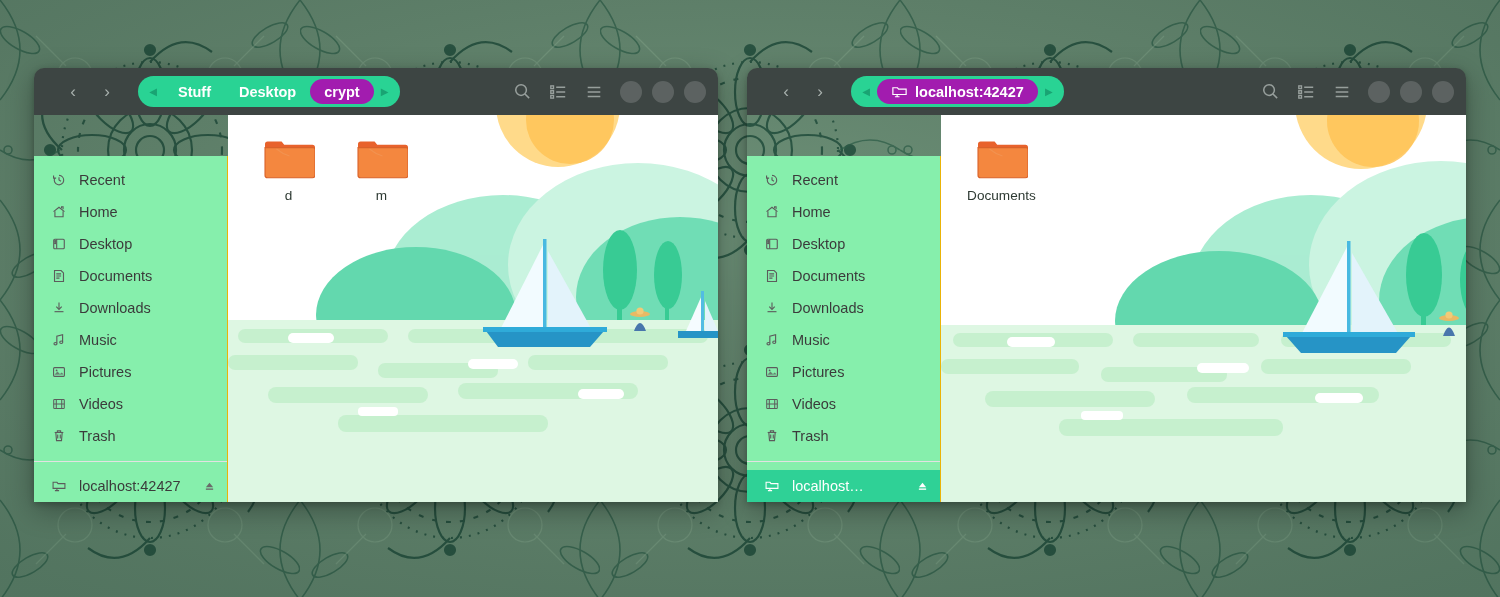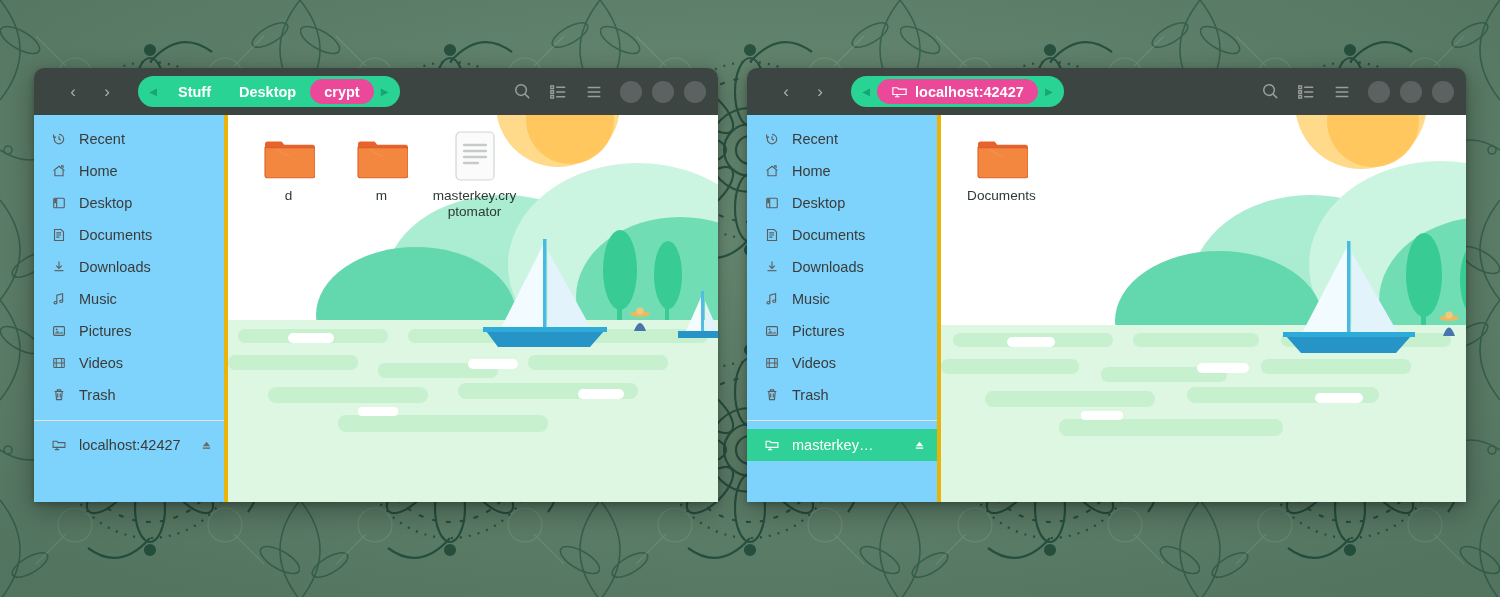--- a/index.html
+++ b/index.html
@@ -70,21 +70,21 @@
     padding: 0 14px;
     height: 25px;
     display: flex; align-items: center;
     color: #ffffff;
     font-size: 14.5px;
     font-weight: bold;
     border-radius: 13px;
     white-space: nowrap;
   }
   .crumb.active {
-    background: #ec4899;
+    background: #a21caf;
     color: #ffffff;
   }
   .crumb .netfolder { margin-right: 7px; display: inline-flex; }
 
   .tb-spacer { flex: 1; }
 
   .tb-right { display: flex; align-items: center; gap: 4px; }
   .tb-icon {
     width: 32px; height: 32px;
     display: flex; align-items: center; justify-content: center;
@@ -95,26 +95,27 @@
     border-radius: 50%;
     background: rgba(255,255,255,0.16);
     margin-left: 6px;
   }
 
   
   .wbody { display: flex; position: relative; }
 
   .sidebar {
     width: 194px;
-    background: #7dd3fc;
-    border-right: 4px solid #eab308;
+    background: #86efac;
+    border-right: 1px solid #eab308;
     padding-top: 8px;
     position: relative;
     overflow: hidden;
     flex: none;
+    margin-top: 41px;
   }
   .side-item {
     height: 32px;
     display: flex;
     align-items: center;
     padding: 0 10px 0 16px;
     gap: 12px;
     color: #3b3b3b;
     font-size: 14.5px;
     white-space: nowrap;
@@ -457,34 +458,20 @@
             <div class="glyph">
               <svg width="52" height="44" viewBox="0 0 52 44">
                 <path d="M2 7 a2.6 2.6 0 0 1 2.6 -2.6 h14 l2.6 3.4 h28.2 a2.6 2.6 0 0 1 2.6 2.6 v3 H2 Z" fill="#e8622c"></path>
                 <path d="M2 10.6 h48 a2 2 0 0 1 2 2 v25.6 a2.6 2.6 0 0 1 -2.6 2.6 H4.6 A2.6 2.6 0 0 1 2 38.2 Z" fill="#f4873f"></path>
                 <path d="M2 10.6 h48 a2 2 0 0 1 2 2 v25.6 a2.6 2.6 0 0 1 -2.6 2.6 H4.6 A2.6 2.6 0 0 1 2 38.2 Z" fill="none" stroke="#d9622a" stroke-width="1.1"></path>
                 <path d="M13.5 12 q6 5 13 7" stroke="#f09a5c" stroke-width="1.2" fill="none" opacity="0.55"></path>
               </svg>
             </div>
             <div class="fname">m</div>
           </div>
-          <div class="file-cell">
-            <div class="glyph">
-              <svg width="40" height="50" viewBox="0 0 40 50">
-                <rect x="1" y="1" width="38" height="48" rx="4.5" fill="#fbfbfb" stroke="#d2d6d5" stroke-width="1.2"></rect>
-                <g stroke="#c6cbca" stroke-width="2.3" stroke-linecap="round">
-                  <path d="M9 14 H31"></path>
-                  <path d="M9 20 H31"></path>
-                  <path d="M9 26 H31"></path>
-                  <path d="M9 32 H23"></path>
-                </g>
-              </svg>
-            </div>
-            <div class="fname">masterkey.cryptomator</div>
-          </div>
         </div>
     </div>
   </div>
 </div>
 
 <div class="window" id="win1" style="left:747px; top:68px; width:719px; height:434px;">
 
   <div class="titlebar">
     <div class="navbtns">
       <div class="navbtn">‹</div>
@@ -626,21 +613,21 @@
           <span class="si-label">Trash</span>
         </div>
         <div class="side-sep"></div>
         <div class="side-item selected">
           <span class="si-icon">
             <svg width="16" height="16" viewBox="0 0 20 20" fill="none" stroke="currentColor" stroke-width="1.35">
               <path d="M2.6 5.4 h4.9 l1.3 1.6 h8.6 v6h-14.8 z"></path>
               <path d="M7.4 13 v2.1 M4.9 15.8 h5.2"></path>
             </svg>
           </span>
-          <span class="si-label">masterkey…</span>
+          <span class="si-label">localhost…</span>
           <span class="eject">
             <svg width="13" height="13" viewBox="0 0 20 20" fill="currentColor">
               <path d="M10 4.4 L15.6 11 H4.4 Z"></path>
               <rect x="4.4" y="13" width="11.2" height="2.1"></rect>
             </svg>
           </span>
         </div>
       </div>
     <div class="content">
       <div class="wp-layer">

